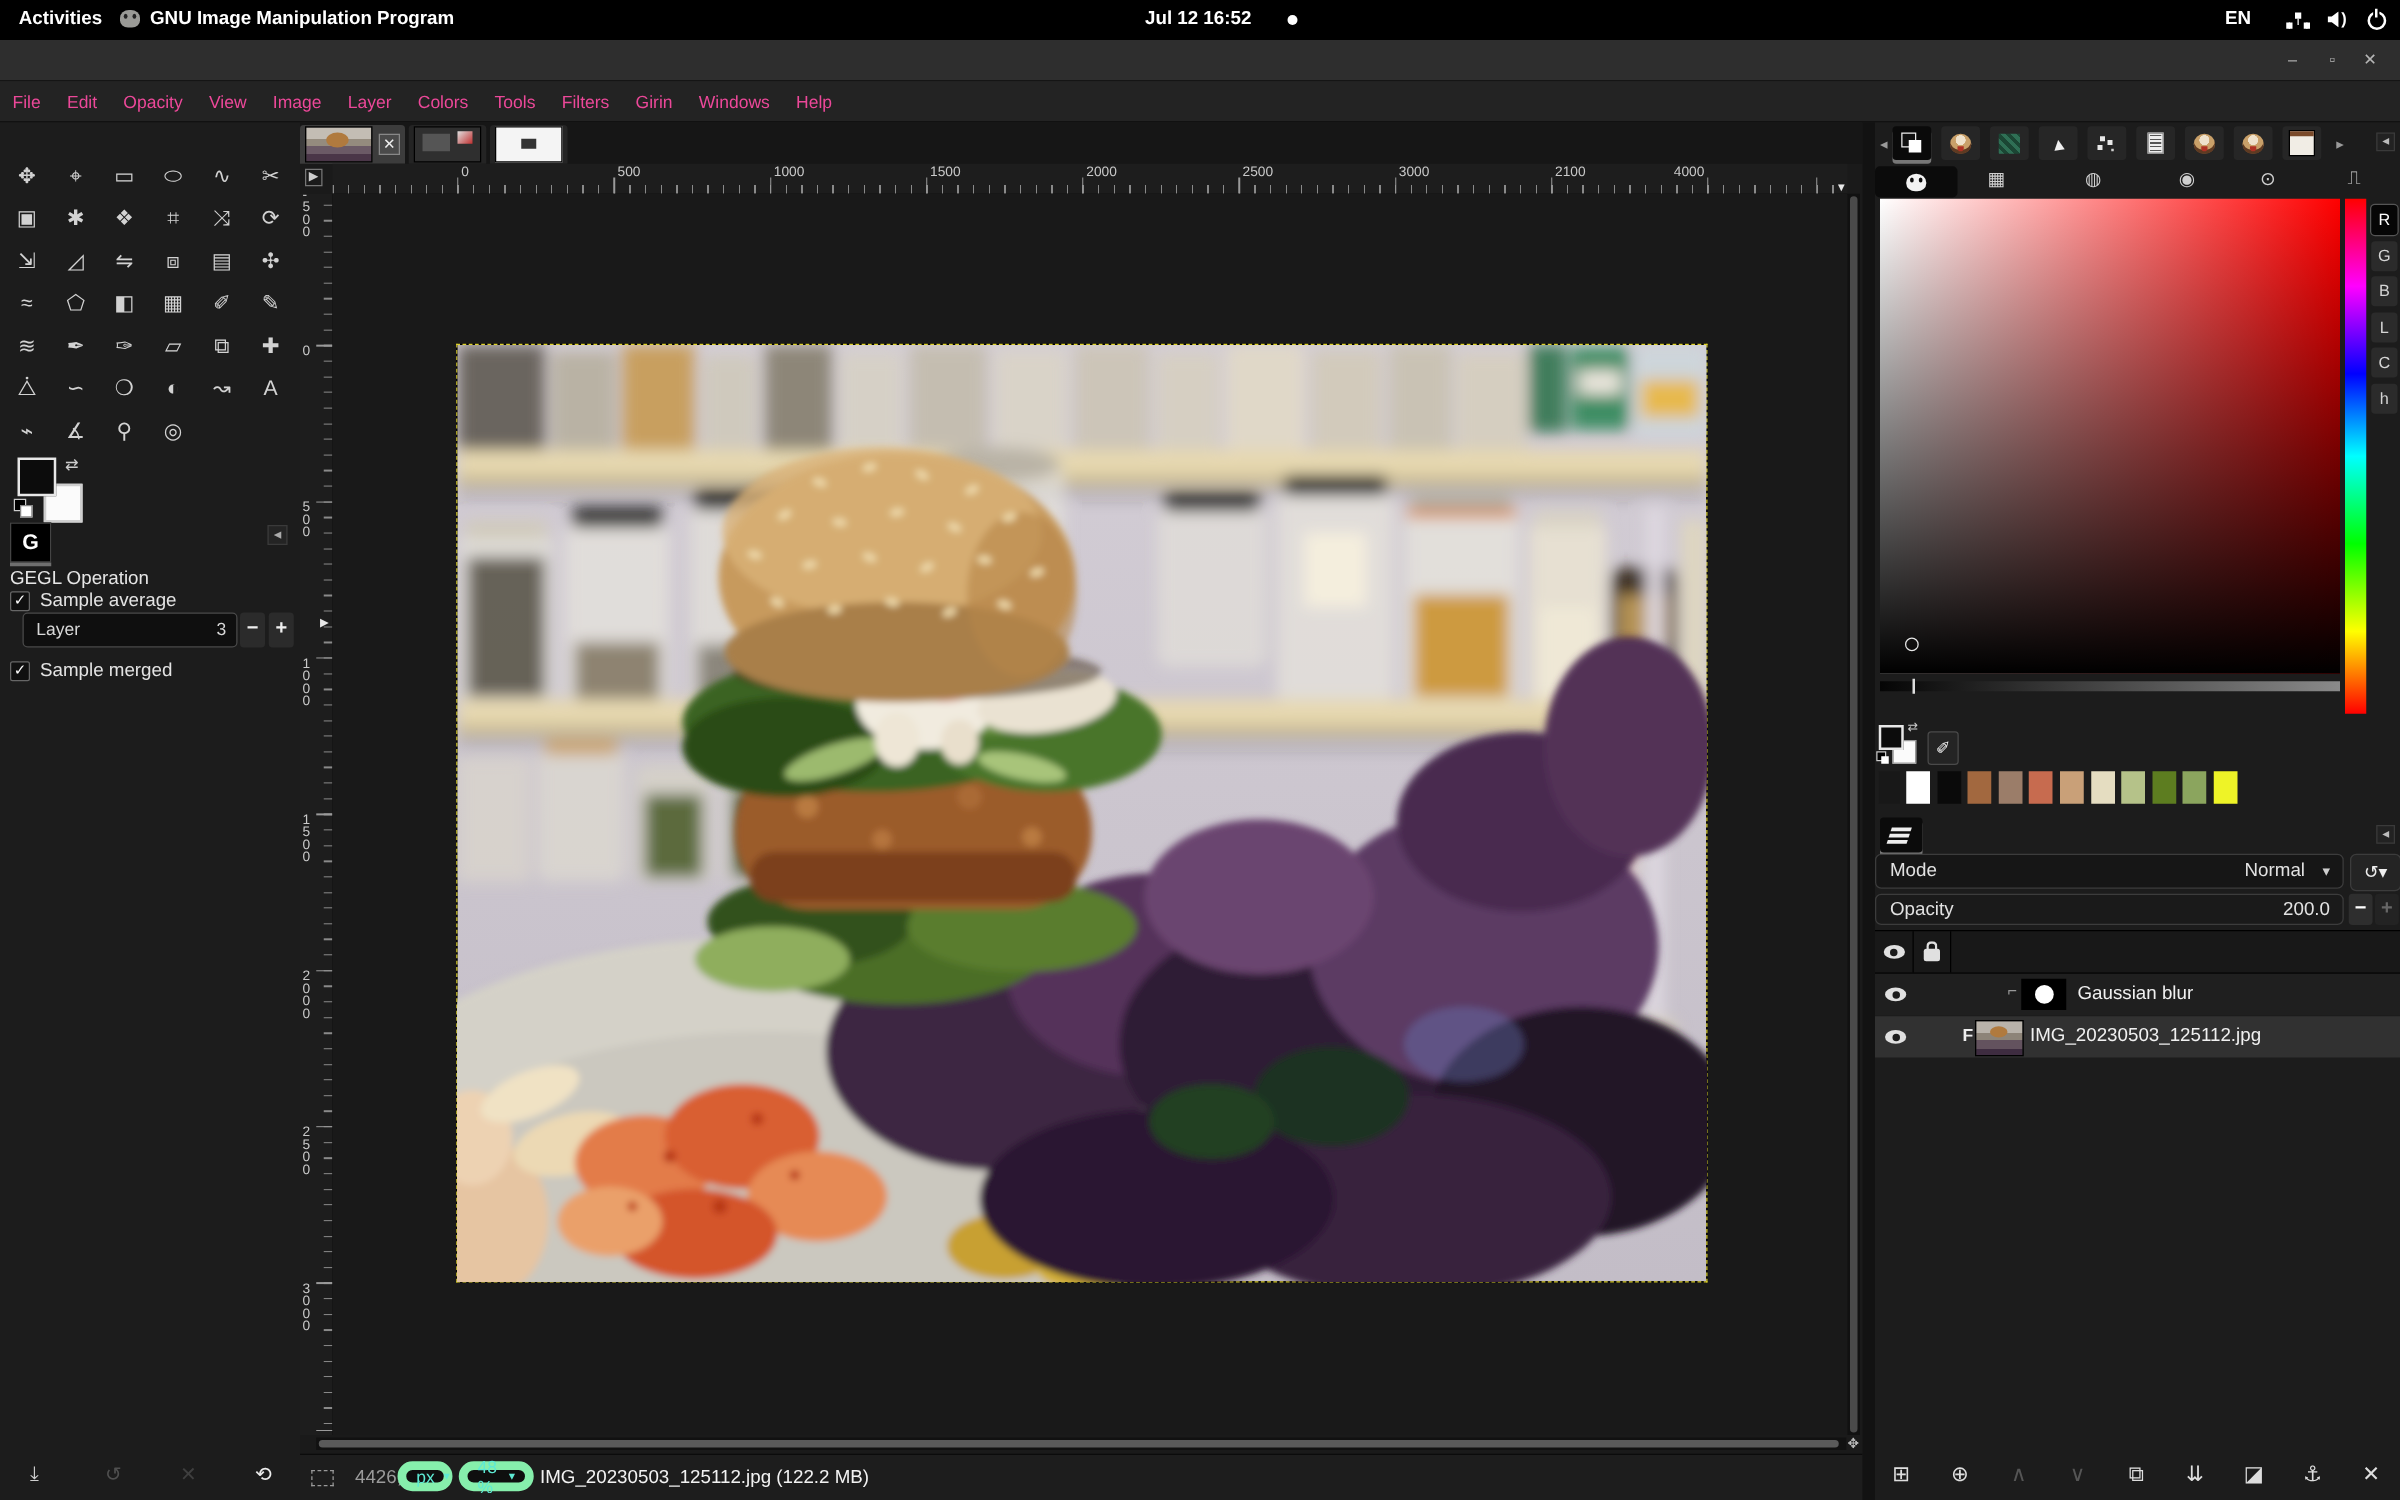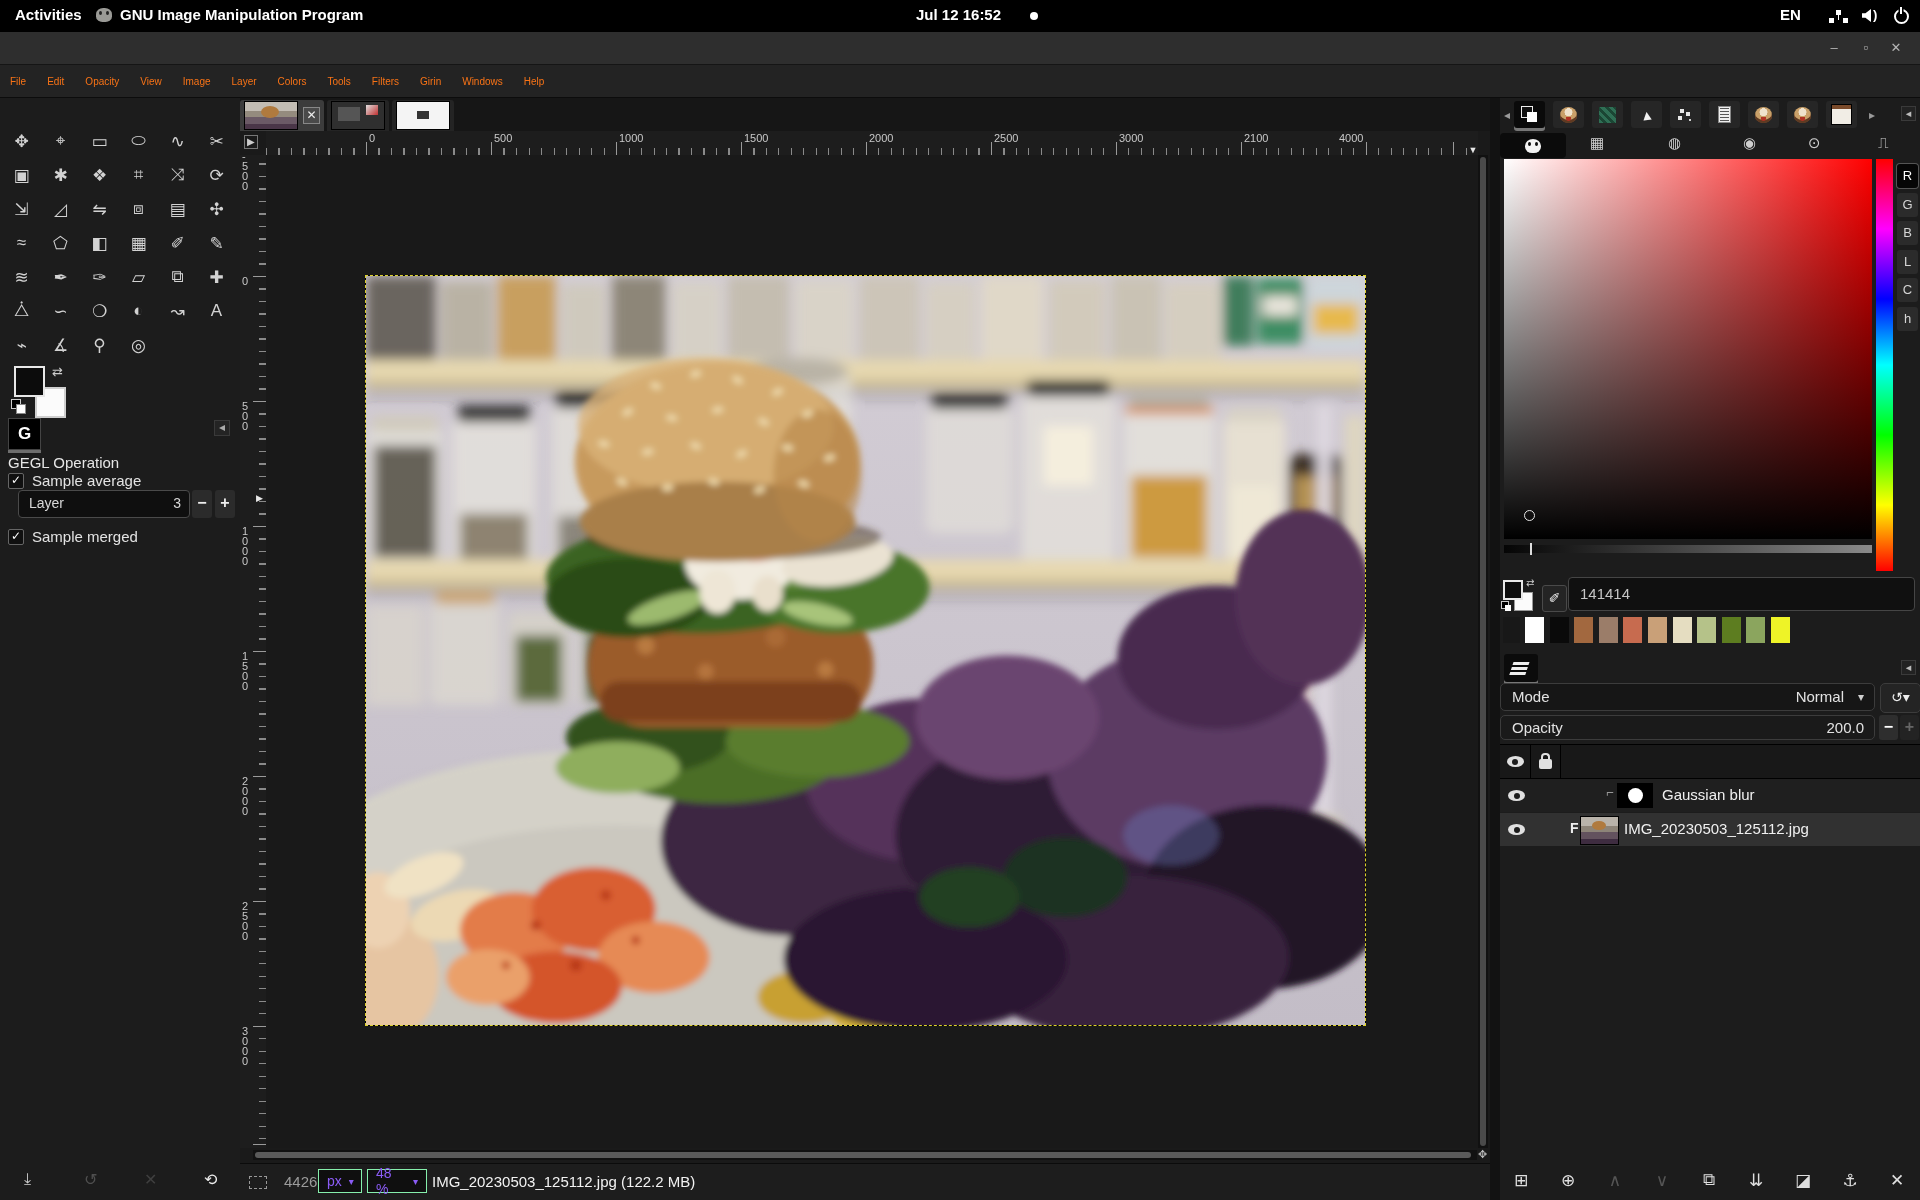--- a/index.html
+++ b/index.html
@@ -18,21 +18,21 @@
   .spk{position:absolute;left:1862px;top:9px;width:9px;height:13px;background:#fff;clip-path:polygon(0 32%,38% 32%,100% 0,100% 100%,38% 68%,0 68%);}
   .spk-arc{position:absolute;left:1873px;top:7px;color:#fff;font-size:13px;font-weight:700;}
   .pwr{position:absolute;left:1894px;top:9px;width:11px;height:11px;border:2px solid #fff;border-radius:50%;}
   .pwr::before{content:'';position:absolute;left:3.5px;top:-4px;width:2px;height:7px;background:#fff;box-shadow:0 0 0 1.5px #000;}
   
   #titlebar{position:absolute;left:0;top:32px;width:1920px;height:32px;background:#2e2e2e;color:#dfdfdf;font-size:15px;border-bottom:1px solid #151515;}
   #titlebar .ttl{position:absolute;left:0;right:90px;top:7px;text-align:center;font-weight:700;white-space:nowrap;}
   #titlebar .wbtn{position:absolute;top:6px;width:24px;height:20px;color:#b5b5b5;text-align:center;font-size:13px;line-height:20px;}
   
   #menubar{position:absolute;left:0;top:65px;width:1920px;height:33px;background:#232323;border-bottom:1px solid #0c0c0c;display:flex;align-items:center;padding-left:2px;box-sizing:border-box;}
-  #menubar .mi{color:#f97316;font-size:10px;padding:4px 8px;margin-right:5px;border-radius:3px;}
+  #menubar .mi{color:#ec4899;font-size:14px;padding:4px 8px;margin-right:5px;border-radius:3px;}
   
   #toolbox{position:absolute;left:0;top:98px;width:240px;height:1102px;background:#1c1c1c;}
   #toolgrid{position:absolute;left:2px;top:26px;width:236px;display:grid;grid-template-columns:repeat(6,39px);grid-auto-rows:34px;}
   .tool{display:flex;align-items:center;justify-content:center;color:#d2d2d2;font-size:17px;border-radius:3px;}
   #fg-swatch{position:absolute;left:14px;top:268px;width:27px;height:27px;background:#0c0c0c;border:2px solid #e8e8e8;z-index:2;}
   #bg-swatch{position:absolute;left:35px;top:289px;width:27px;height:27px;background:#fbfbfb;border:2px solid #cfcfcf;}
   #swap-colors{position:absolute;left:52px;top:266px;color:#ccc;font-size:13px;}
   #default-colors{position:absolute;left:11px;top:301px;width:8px;height:8px;background:#000;border:1px solid #ccc;}
   #default-colors::after{content:'';position:absolute;left:4px;top:4px;width:8px;height:8px;background:#fff;border:1px solid #888;}
   #toolbadge{position:absolute;left:8px;top:320px;width:31px;height:30px;background:#000;border:1px solid #444;color:#fff;font-weight:700;font-size:17px;display:flex;align-items:center;justify-content:center;}
@@ -77,21 +77,21 @@
   #layerbound{position:absolute;left:99px;top:120px;width:1001px;height:751px;background:#000;border:1px dashed #ded22c;box-sizing:border-box;}
   #photo{position:absolute;left:0;top:0;width:999px;height:749px;}
   #vscroll{position:absolute;left:1238px;top:57px;width:10px;height:993px;background:#111;}
   #vscroll .vth{position:absolute;left:2px;top:2px;width:6px;height:989px;background:#4a4a4a;border-radius:3px;}
   #hscroll{position:absolute;left:13px;top:1052px;width:1224px;height:10px;background:#111;}
   #hscroll .hth{position:absolute;left:2px;top:2px;width:1216px;height:6px;background:#5a5a5a;border-radius:3px;}
   #navcorner{position:absolute;left:1238px;top:1050px;color:#bbb;font-size:11px;}
   #statusbar{position:absolute;left:0;top:1065px;width:1250px;height:37px;background:#1d1d1d;color:#dadada;font-size:15px;border-top:1px solid #0b0b0b;}
   #qmask{position:absolute;left:9px;top:12px;width:16px;height:11px;border:1px dashed #999;}
   #pos-label{position:absolute;left:44px;top:9px;color:#9b9b9b;}
-  .sb-pill{position:absolute;top:5px;height:24px;background:#0f0f0f;border:1px solid #86efac;border-radius:0;color:#8b5cf6;display:flex;align-items:center;gap:7px;padding:0 8px;box-sizing:border-box;font-size:14px;}
+  .sb-pill{position:absolute;top:5px;height:24px;background:#0f0f0f;border:7px solid #86efac;border-radius:12px;color:#5eead4;display:flex;align-items:center;gap:7px;padding:0 8px;box-sizing:border-box;font-size:14px;}
   #file-label{position:absolute;left:192px;top:9px;color:#f2f2f2;}
   
   #divider{position:absolute;left:1490px;top:98px;width:10px;height:1102px;background:#121212;}
   #rpanel{position:absolute;left:1500px;top:98px;width:420px;height:1102px;background:#1c1c1c;}
   #docktabs{position:absolute;left:0;top:0;width:420px;height:33px;display:flex;align-items:center;}
   .dkarrow{color:#9a9a9a;font-size:12px;width:14px;text-align:center;}
   .dkt{width:31px;height:27px;background:#262626;border-radius:3px;margin-right:8px;display:flex;align-items:center;justify-content:center;position:relative;}
   .dkt.sel{background:#0a0a0a;box-shadow:0 3px 0 #777;}
   .dkt-fg-bg-colors::before{content:'';position:absolute;left:7px;top:5px;width:10px;height:10px;background:#111;border:1px solid #eee;}
   .dkt-fg-bg-colors::after{content:'';position:absolute;left:13px;top:11px;width:10px;height:10px;background:#fff;}
@@ -597,21 +597,20 @@
   <div id="sqsv"></div>
   <div id="sq-marker"></div>
   <div id="valslider"></div>
   <div id="huestrip"></div>
   <div id="channel-btns"></div>
   <div id="fg2"></div>
   <div id="bg2"></div>
   <div id="swap2">⇄</div>
   <div id="mini2"></div>
   <div id="dropper">✐</div>
-  <div id="hexpill">141414</div>
   <div id="swrow">
       <div id="curwell"></div>
       <div class="sw" style="left: 25px; background: rgb(255, 255, 255);"></div>
       <div class="sw" style="left: 49.6px; background: rgb(10, 10, 10);"></div>
       <div class="sw" style="left: 74.2px; background: rgb(162, 104, 63);"></div>
       <div class="sw" style="left: 98.8px; background: rgb(155, 125, 105);"></div>
       <div class="sw" style="left: 123.4px; background: rgb(199, 107, 79);"></div>
       <div class="sw" style="left: 148px; background: rgb(201, 160, 120);"></div>
       <div class="sw" style="left: 172.6px; background: rgb(229, 221, 193);"></div>
       <div class="sw" style="left: 197.2px; background: rgb(181, 194, 137);"></div>

